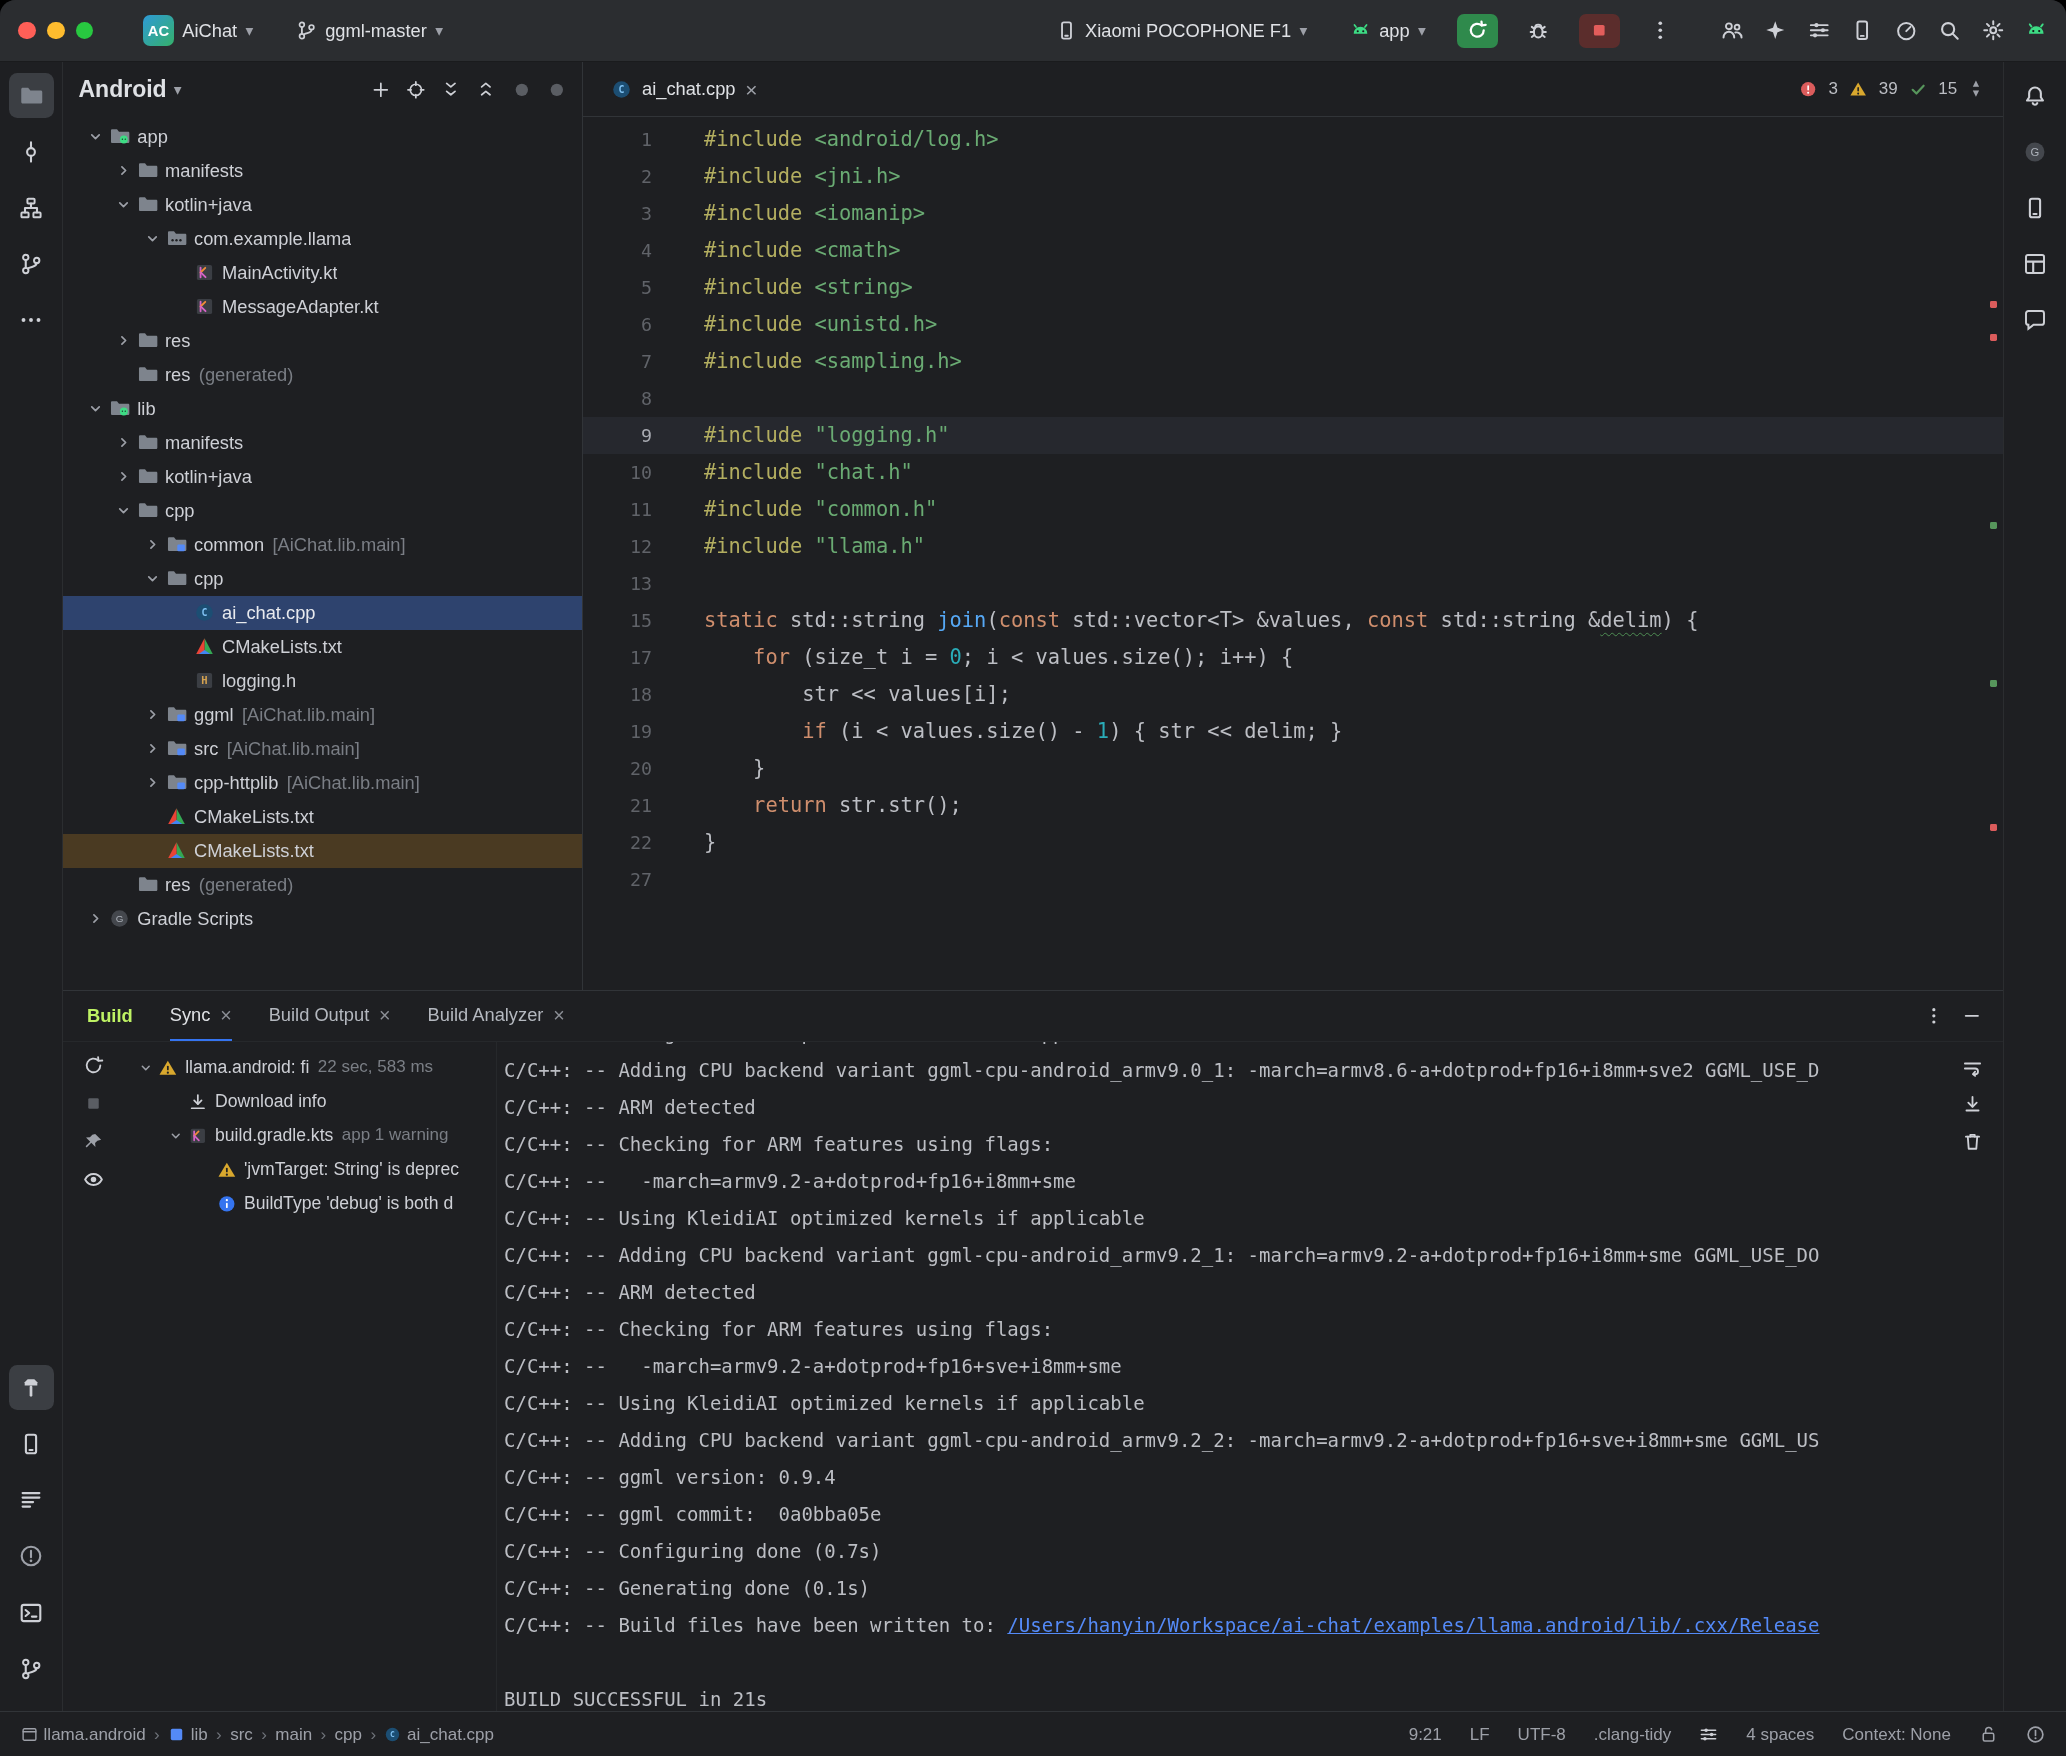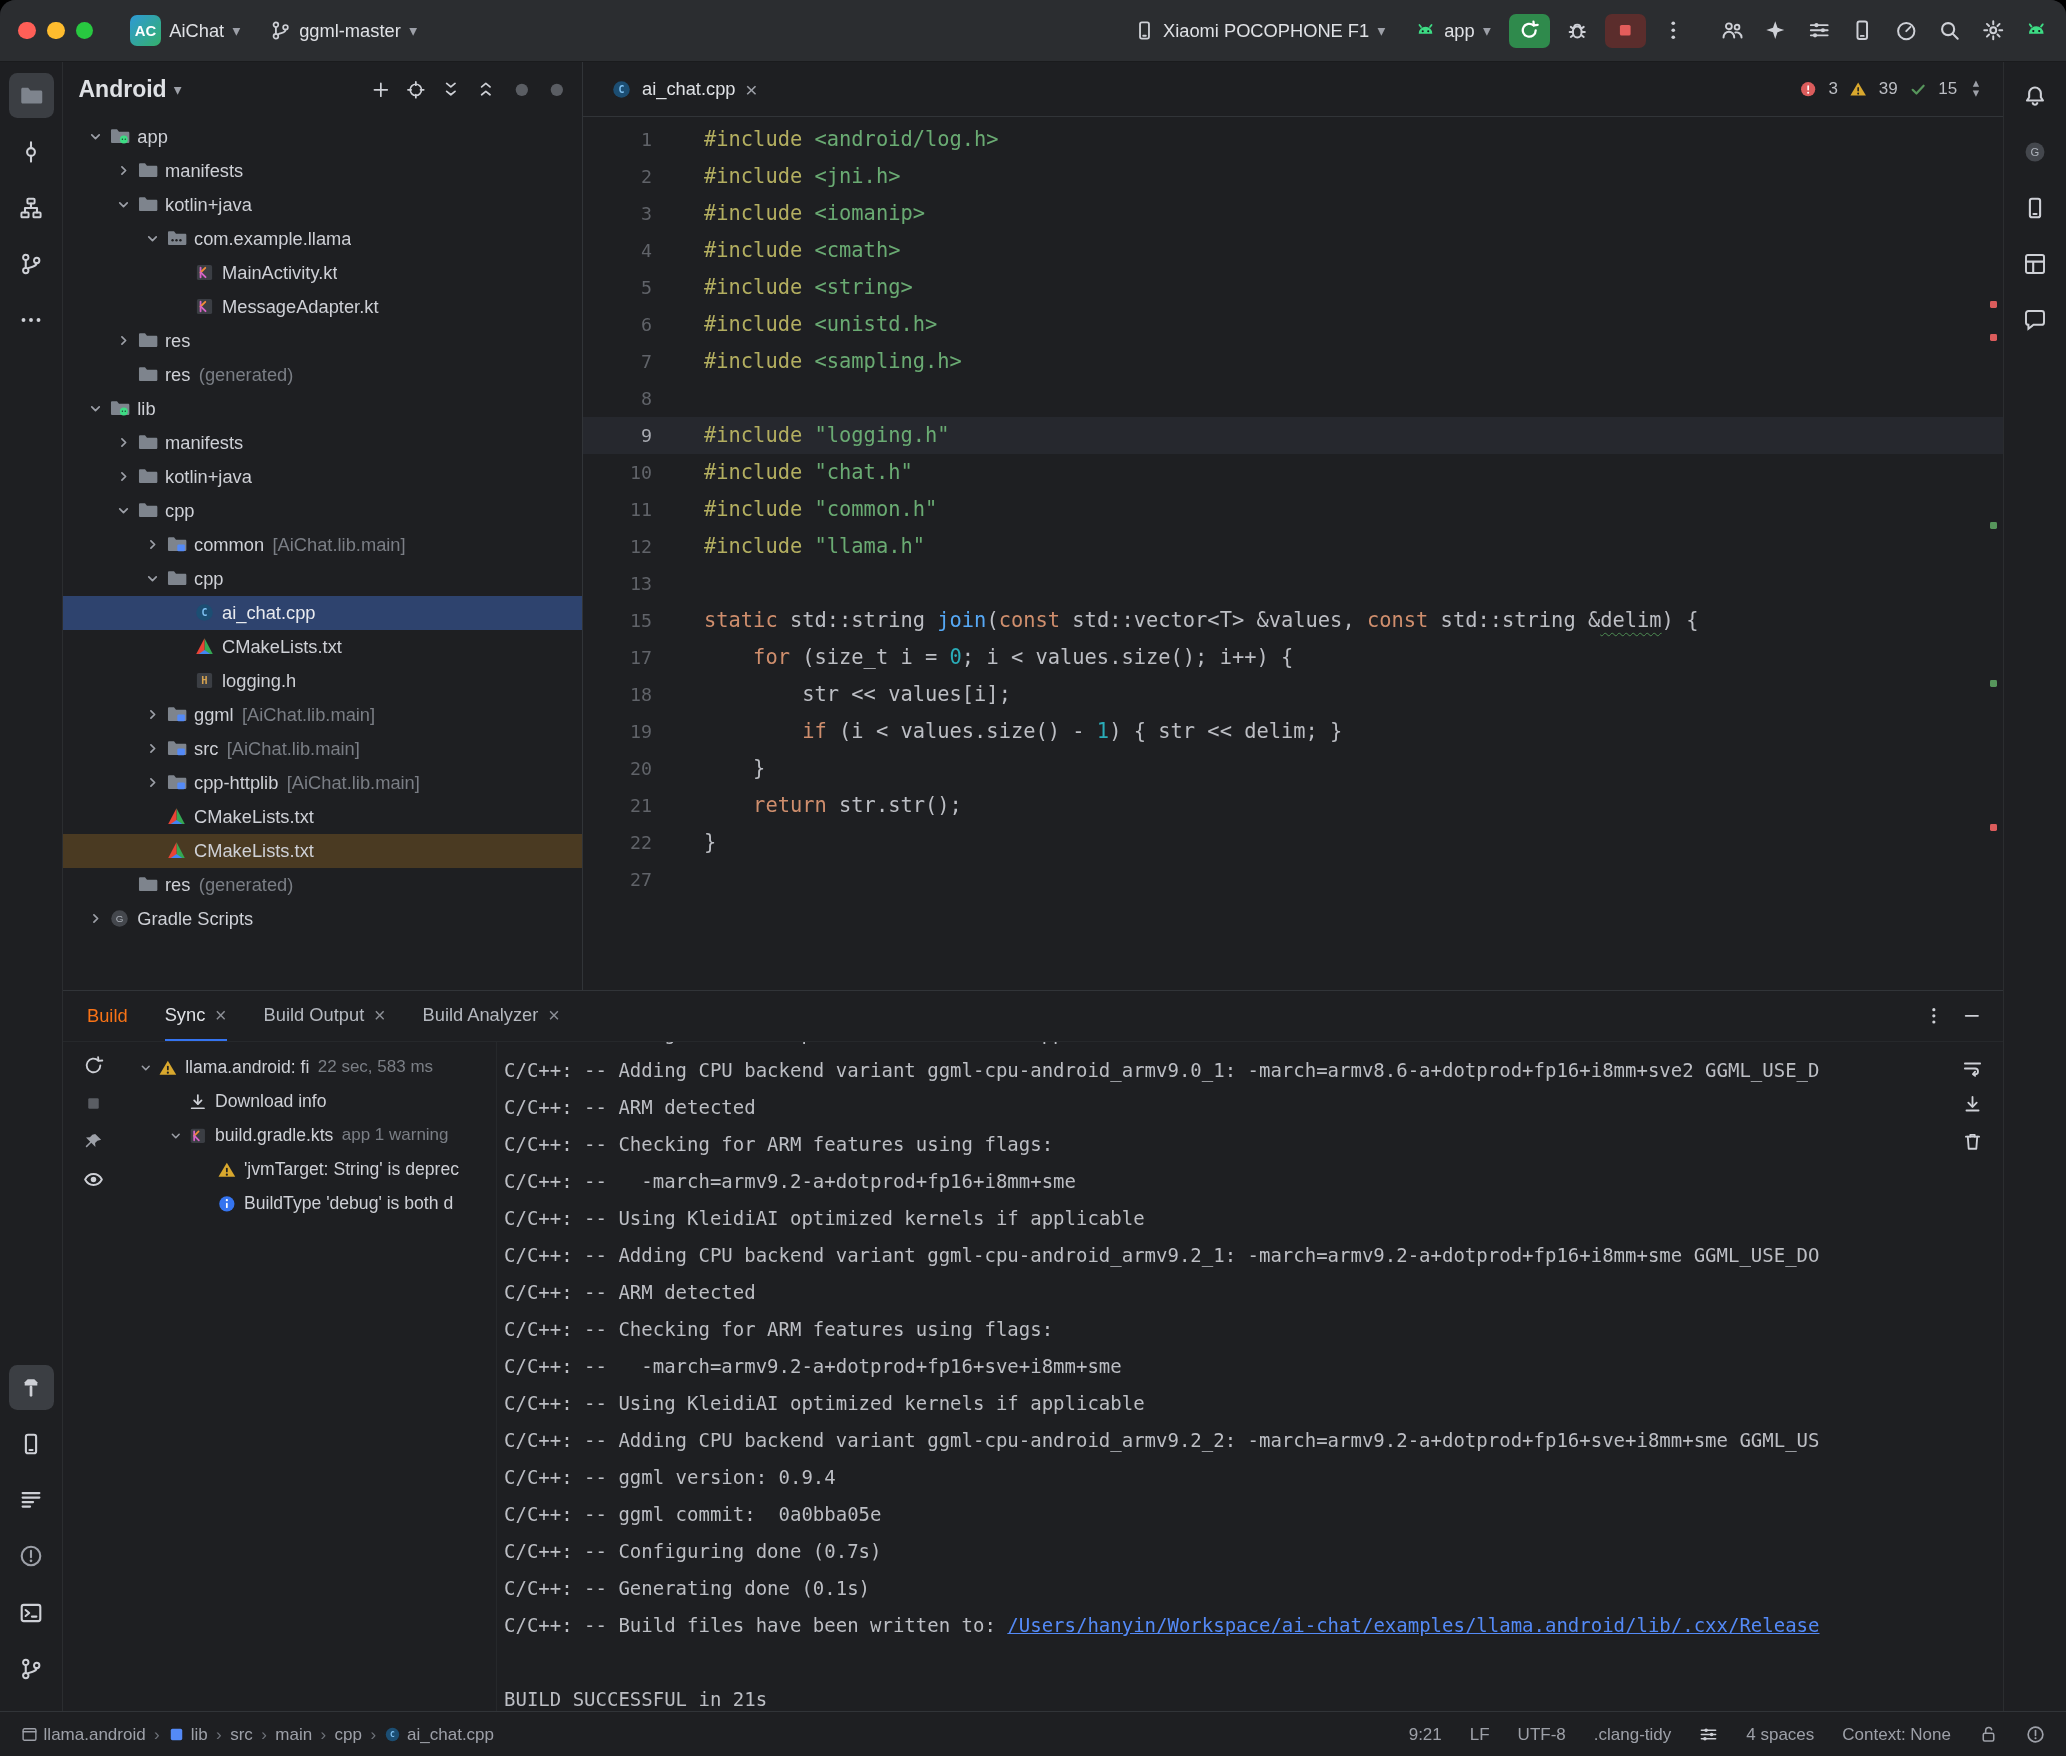--- a/index.html
+++ b/index.html
@@ -5,21 +5,21 @@
   html,body{margin:0;padding:0;background:#000;}
   body{width:2066px;height:1757px;font-family:"Liberation Sans",sans-serif;color:#BCBEC4;overflow:hidden;}
   *{box-sizing:border-box;}
   .window{width:2066px;height:1757px;background:#1E1F22;border-radius:15.5px 15.5px 0 0;overflow:hidden;
     display:grid;grid-template-rows:62px 928px 721px 46px;grid-template-columns:63px 1fr 63px;}
   svg{display:block;}
   .icn svg,.wicn svg{width:21px;height:21px;}
 
   
   .titlebar{grid-column:1/-1;grid-row:1;background:#2B2D30;border-bottom:0.7px solid #1A1B1D;
-    display:flex;align-items:center;padding:0 18.3px;gap:7px;}
+    display:flex;align-items:center;padding:0 18.3px;gap:20px;}
   .traffic{display:flex;gap:11.2px;margin-right:18.3px;}
   .tl{width:17.6px;height:17.6px;border-radius:50%;display:inline-block;}
   .tl.red{background:#FF5F57}.tl.yellow{background:#FEBC2E}.tl.green{background:#28C840}
   .widget{display:flex;align-items:center;gap:8.4px;padding:5.6px 11.2px;border-radius:7px;color:#DFE1E5;font-size:18.3px;white-space:nowrap;cursor:default;}
   .ac-badge{width:31px;height:31px;border-radius:7px;background:linear-gradient(135deg,#2E9AD6,#35B06B);
     color:#fff;font-size:14.8px;font-weight:bold;display:flex;align-items:center;justify-content:center;}
   .dd{color:#9DA0A8;font-size:15.5px;}
   .tb-spacer{flex:1;}
   .wicn svg{width:21px;height:21px;}
   .runbtn,.stopbtn,.iconbtn{border:none;outline:none;display:flex;align-items:center;justify-content:center;
@@ -76,21 +76,21 @@
   .cur .lnum{color:#A9ABB2;}
   .c-p{color:#B3AE60}.c-s{color:#6AAB73}.c-k{color:#CF8E6D}.c-f{color:#56A8F5}
   .c-n{color:#2AACB8}.c-d{color:#BCBEC4}
   .c-q{color:#BCBEC4;text-decoration:underline wavy #4E8D53;text-decoration-thickness:1.4px;text-underline-offset:4.9px;}
   .estripe{position:absolute;top:63px;right:5.6px;width:7px;bottom:4.2px;}
   .emark{position:absolute;left:0;width:7px;height:7px;border-radius:1.4px;}
 
   
   .build-panel{grid-column:2;grid-row:3;border-top:0.7px solid #313438;display:flex;flex-direction:column;min-height:0;background:#1E1F22;}
   .btabs{height:51px;flex:none;display:flex;align-items:center;padding-left:24px;gap:37px;font-size:18.3px;border-bottom:0.7px solid #26282B;}
-  .btitle{font-weight:400;color:#f97316;}
+  .btitle{font-weight:700;color:#bef264;}
   .btab{display:flex;align-items:center;gap:9.8px;height:100%;color:#B4B8BF;border-bottom:2.1px solid transparent;}
   .btab.active{color:#DFE1E5;border-bottom-color:#3574F0;}
   .btab .close{color:#8C8F96;font-size:19.7px;}
   .btabs-right{margin-left:auto;display:flex;align-items:center;gap:18.3px;padding-right:21px;}
   .btabs-right .icn svg{width:19.7px;height:19.7px;}
   .bbody{flex:1;display:grid;grid-template-columns:60px 373px 1fr;min-height:0;}
   .bstrip{display:flex;flex-direction:column;align-items:center;padding-top:12.7px;gap:17px;}
   .bstrip .icn svg{width:21px;height:21px;}
   .btree{padding-top:8.4px;overflow:hidden;}
   .btrow{height:34px;display:flex;align-items:center;font-size:17.6px;color:#CED0D6;white-space:nowrap;overflow:hidden;}

